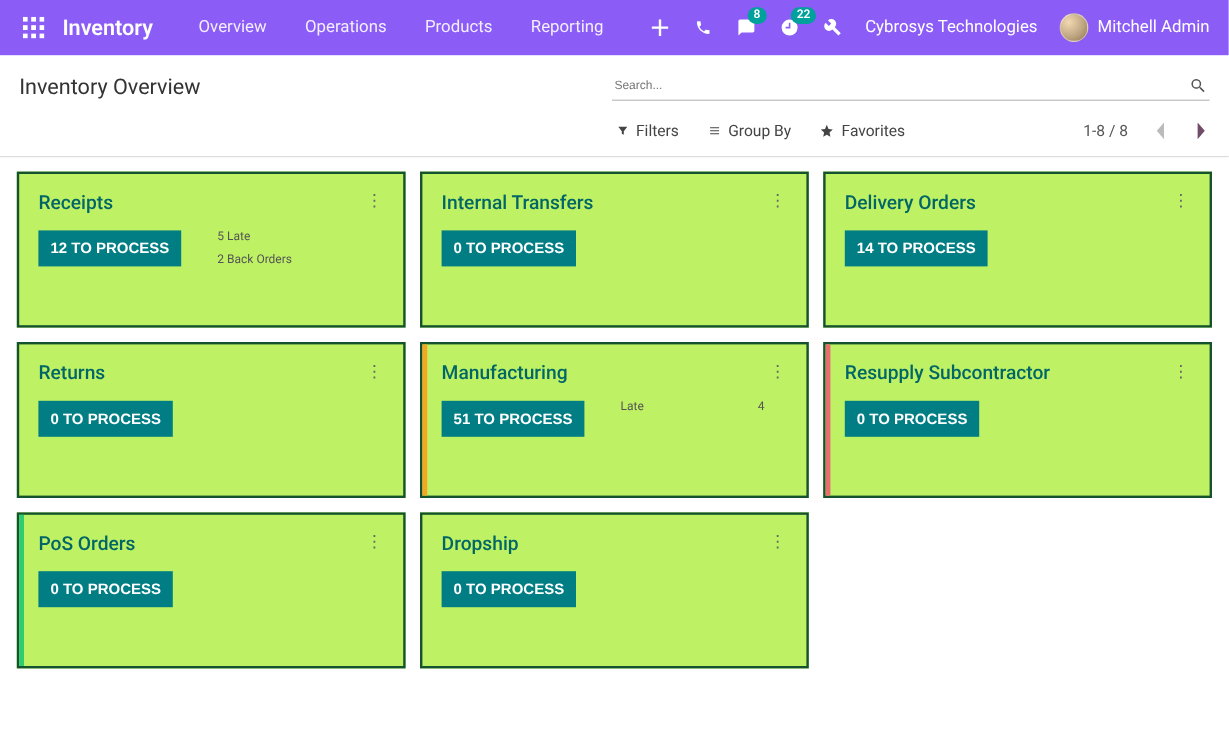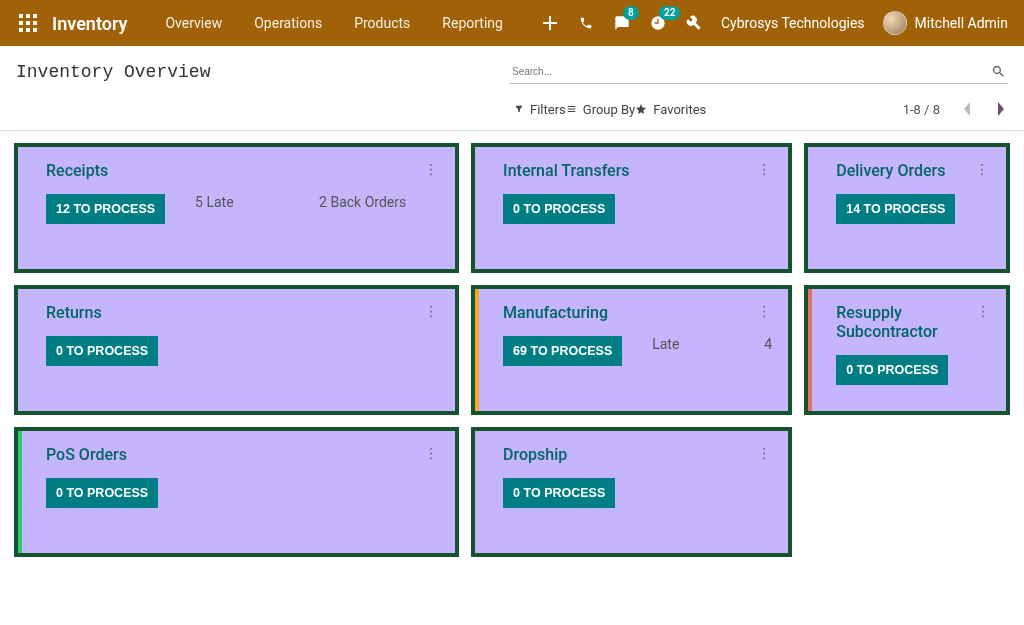--- a/index.html
+++ b/index.html
@@ -1,46 +1,46 @@
 <!DOCTYPE html>
 <html><head>
 <meta charset="utf-8">
 <style>
   * { box-sizing: border-box; margin: 0; padding: 0; }
   body { font-family: -apple-system, BlinkMacSystemFont, "Segoe UI", Roboto, "Helvetica Neue", sans-serif; font-size: 14px; color: #333; background: #fff; width: 1024px; height: 625px; overflow: hidden; }
-  .navbar { background: #a16207; color: #fff; display: flex; align-items: center; height: 46px; padding: 0 16px; gap: 8px; }
+  .navbar { background: #8b5cf6; color: #fff; display: flex; align-items: center; height: 46px; padding: 0 16px; gap: 8px; }
   .apps-icon { display: inline-flex; align-items: center; justify-content: center; width: 24px; height: 24px; }
   .brand { font-size: 18px; font-weight: 600; margin-left: 4px; margin-right: 18px; color: #fff; }
   .nav-link { color: rgba(255,255,255,0.9); font-size: 14px; padding: 0 12px; cursor: pointer; }
   .nav-actions { margin-left: auto; display: flex; align-items: center; gap: 18px; }
   .nav-icon { position: relative; width: 18px; height: 18px; display: inline-flex; align-items: center; justify-content: center; color: #fff; }
   .badge { position: absolute; top: -8px; left: 10px; background: #00A09D; color: #fff; font-size: 10px; font-weight: 600; border-radius: 8px; padding: 1px 5px; line-height: 12px; }
   .company { color: #fff; font-size: 14px; }
   .user { display: flex; align-items: center; gap: 8px; color: #fff; }
   .avatar { width: 24px; height: 24px; border-radius: 50%; background: radial-gradient(circle at 30% 30%, #f3d9b1 0%, #bba27f 60%, #8a6d4a 100%); border: 1px solid rgba(255,255,255,0.4); }
   .subheader { display: flex; align-items: center; height: 44px; padding: 12px 16px 4px 16px; }
-  .page-title { font-size: 18px; color: #333; font-weight: 400; font-family: Liberation Mono, monospace; }
+  .page-title { font-size: 18px; color: #333; font-weight: 400; }
   .search-wrap { margin-left: auto; width: 498px; display: flex; align-items: center; border-bottom: 1px solid #bbb; padding: 4px 2px; color: #888; }
   .search-input { flex: 1; border: none; outline: none; font-size: 10px; color: #555; background: transparent; }
   .controls-row { display: flex; align-items: center; padding: 10px 16px 12px 16px; }
-  .controls-left { margin-left: 498px; display: flex; }
+  .controls-left { margin-left: 498px; display: flex; gap: 24px; }
   .ctrl { display: inline-flex; align-items: center; gap: 6px; color: #444; font-size: 13px; cursor: pointer; }
   .pager-wrap { margin-left: auto; display: flex; align-items: center; gap: 20px; color: #555; font-size: 13px; }
   .chev { color: #714B67; padding: 2px; cursor: pointer; }
   .chev.disabled { color: #bbb; }
   .divider { border-top: 1px solid #ddd; }
   .kanban { padding: 12px 14px; display: grid; grid-template-columns: repeat(3, 1fr); gap: 12px; }
-  .card { border: 4px solid #14532d; background: #c4b5fd; position: relative; padding: 14px 16px 18px 28px; min-height: 130px; }
+  .card { border: 2px solid #14532d; background: #bef264; position: relative; padding: 14px 16px 18px 16px; min-height: 130px; }
   .card .accent { position: absolute; left: 0; top: 0; bottom: 0; width: 4px; }
   .card-title { color: #036666; font-size: 16px; font-weight: 500; }
   .card-top { display: flex; align-items: flex-start; justify-content: space-between; }
   .dots { color: #666; width: 16px; text-align: center; cursor: pointer; font-size: 14px; letter-spacing: 0; }
   .card-body { display: flex; margin-top: 14px; gap: 30px; }
   .process-btn { background: #017E84; color: #fff; font-size: 12.5px; font-weight: 700; padding: 8px 10px; border: none; cursor: pointer; white-space: nowrap; }
-  .stats { display: flex; flex-direction: row; gap: 4px; color: #555; font-size: 14px; justify-content: space-between; }
+  .stats { display: flex; flex-direction: column; gap: 4px; color: #555; font-size: 10px; justify-content: space-between; }
   .stat-row { display: flex; justify-content: space-between; min-width: 120px; }
   svg { display: block; }
 </style>
 </head>
 <body>
 
 <div class="navbar">
   <span class="apps-icon">
     <svg width="18" height="18" viewBox="0 0 18 18">
         <g fill="#fff">
@@ -193,21 +193,21 @@
         <button class="process-btn">0 TO PROCESS</button>
       </div>
     </div>
     <div class="card">
       <div class="accent" style="background: rgb(245, 166, 35);"></div>
       <div class="card-top">
         <div class="card-title">Manufacturing</div>
         <div class="dots">⋮</div>
       </div>
       <div class="card-body">
-        <button class="process-btn">69 TO PROCESS</button>
+        <button class="process-btn">51 TO PROCESS</button>
         <div class="stats">
           <div class="stat-row">
             <span>Late</span>
             <span>4</span>
           </div>
         </div>
       </div>
     </div>
     <div class="card">
       <div class="accent" style="background: rgb(231, 110, 110);"></div>

